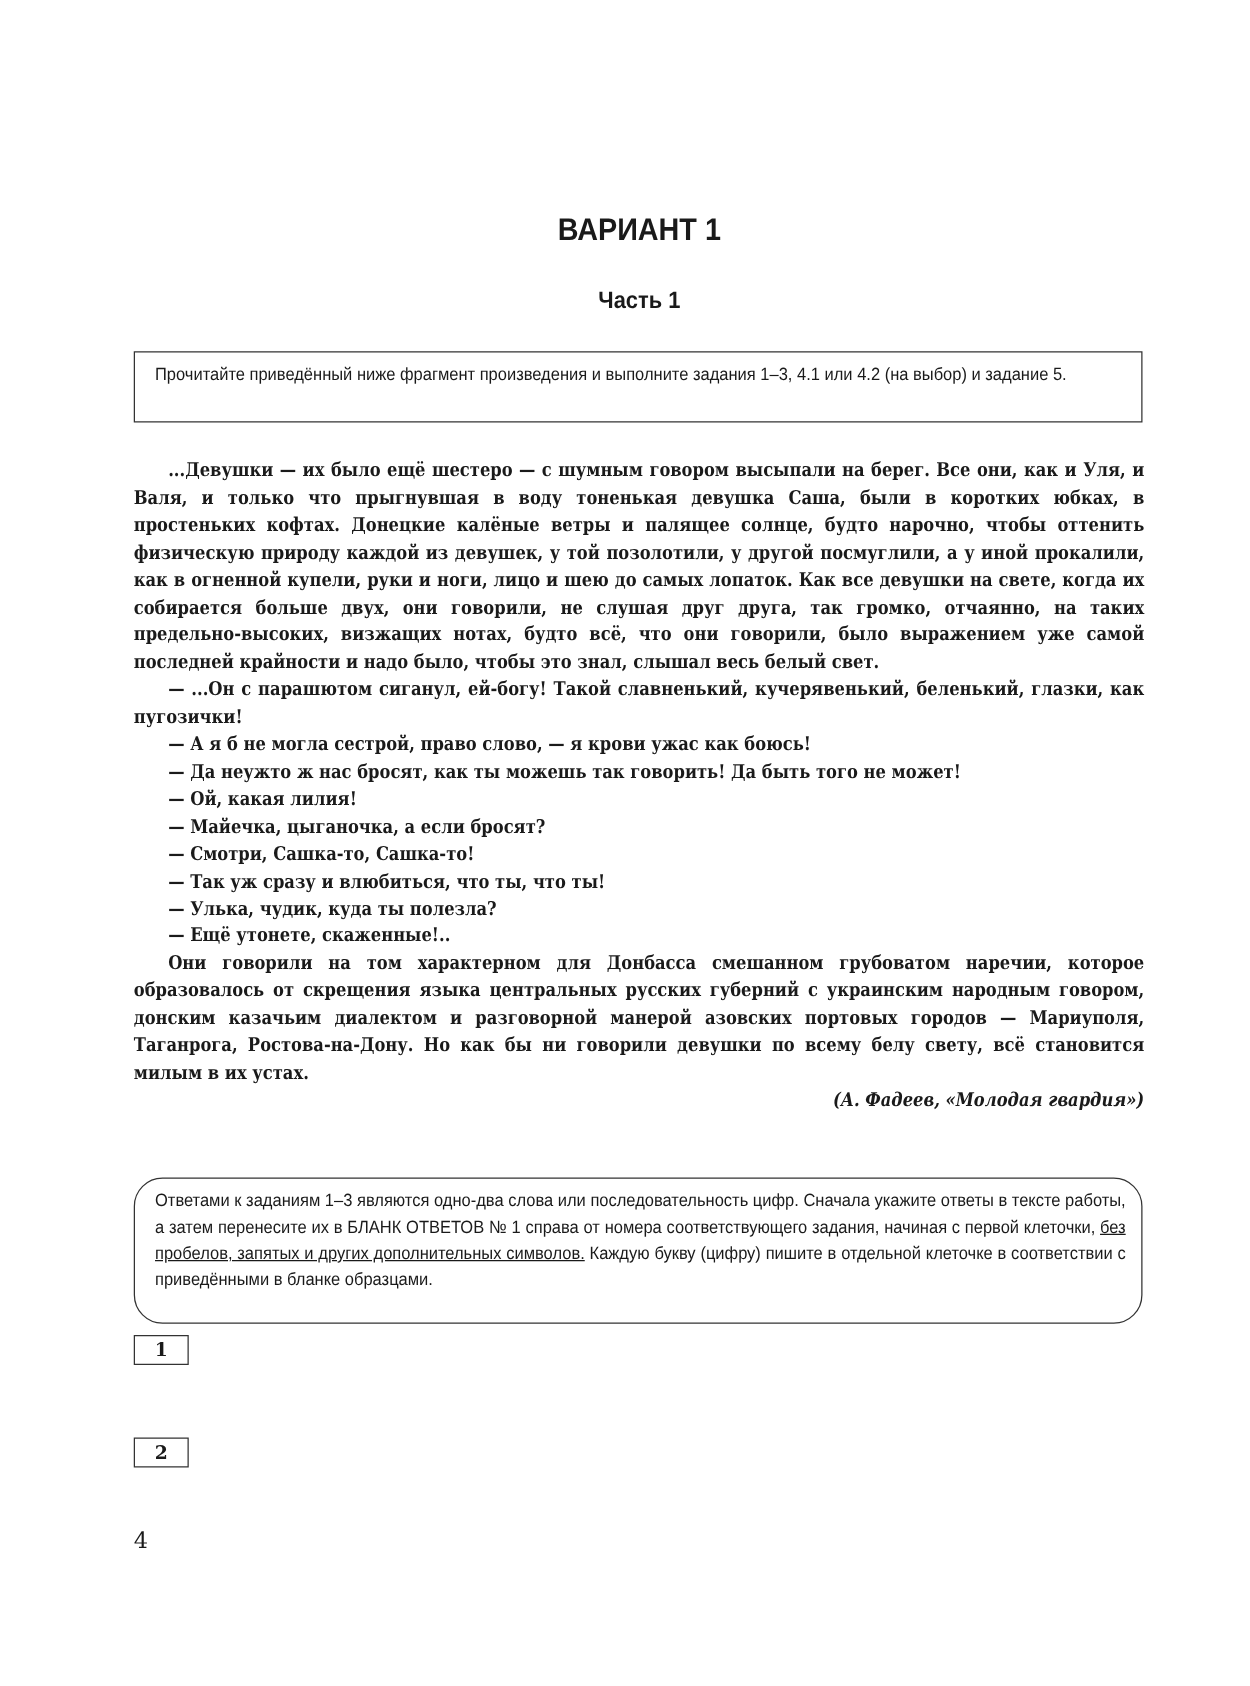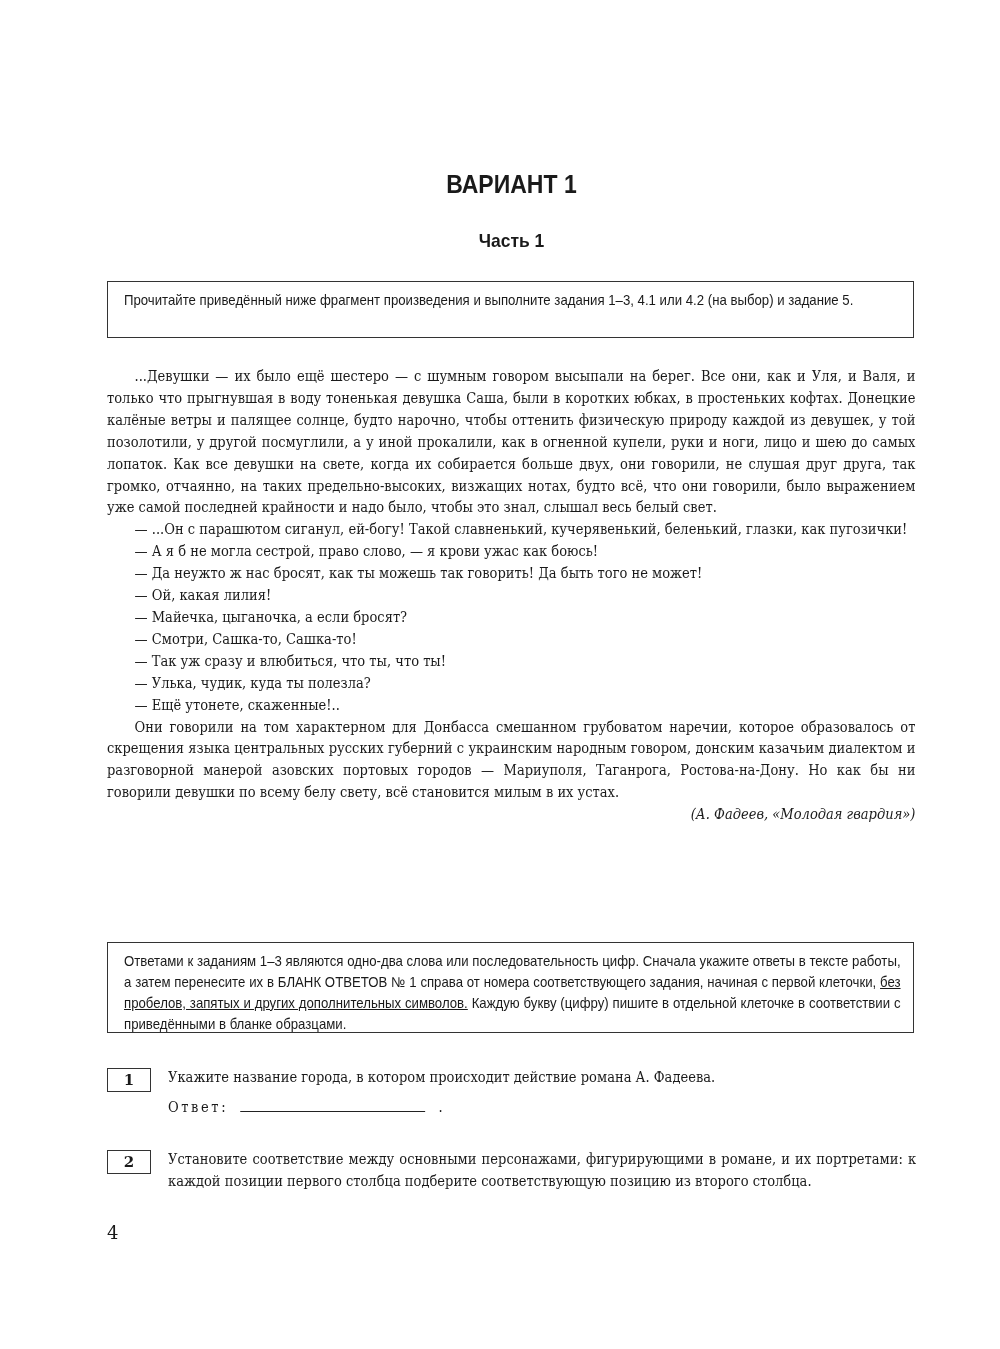--- a/index.html
+++ b/index.html
@@ -53,40 +53,42 @@
       line-height: 21px;
       box-sizing: border-box;
     }
     .instr-box.top {
       top: 281px;
       height: 57px;
       padding: 8px 16px 0 16px;
     }
     .instr-box.answers {
       top: 942px;
-      height: 91px;
+      height: 117px;
       padding: 8px 16px 0 16px;
       text-align: justify;
       text-align-last: left;
+      border-radius: 23px;
     }
     .instr-box .txt {
       transform: scaleX(0.93);
       transform-origin: left top;
       width: 835px;
     }
     .underline { text-decoration: underline; }
 
     .passage {
       position: absolute;
       top: 366px;
       left: 0;
       width: 809px;
       font-family: "DejaVu Serif", serif;
       font-size: 15.2px;
       line-height: 21.9px;
+      font-weight: bold;
     }
     .passage .inner {
       transform: scaleX(0.86);
       transform-origin: left top;
       width: 940px;
     }
     .passage p {
       margin: 0;
       text-indent: 32px;
       text-align: justify;
@@ -181,35 +183,20 @@
       <p class="attribution">(А. Фадеев, «Молодая гвардия»)</p>
     </div>
   </div>
 
   <div class="instr-box answers">
     <div class="txt"><span>Ответами к заданиям 1–3 являются одно-два слова или последовательность цифр. Сначала укажите ответы в тексте работы, а затем перенесите их в БЛАНК ОТВЕТОВ № 1 справа от номера соответствующего задания, начиная с первой клеточки, </span><span class="underline">без пробелов, запятых и других дополнительных символов.</span><span> Каждую букву (цифру) пишите в отдельной клеточке в соответствии с приведёнными в бланке образцами.</span></div>
   </div>
 
   <div class="task" style="top:1066px;height:60px;">
     <div class="task-num">1</div>
-    <div class="task-body">
-      <div class="inner">
-        <div>Укажите название города, в котором происходит действие романа А. Фадеева.</div>
-        <div class="answer-line">
-          <span>Ответ:</span>
-          <span class="answer-blank"></span>
-          <span>.</span>
-        </div>
-      </div>
-    </div>
   </div>
 
   <div class="task" style="top:1148px;height:70px;">
     <div class="task-num">2</div>
-    <div class="task-body">
-      <div class="inner">
-        <div>Установите соответствие между основными персонажами, фигурирующими в романе, и их портретами: к каждой позиции первого столбца подберите соответствующую позицию из второго столбца.</div>
-      </div>
-    </div>
   </div>
 
   <div class="page-number">4</div>
 </div>
 
 </body></html>

